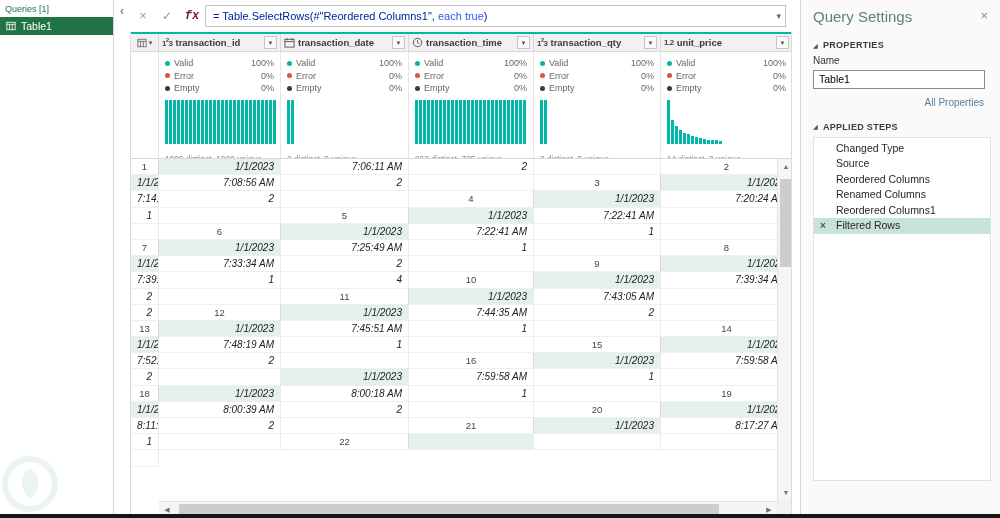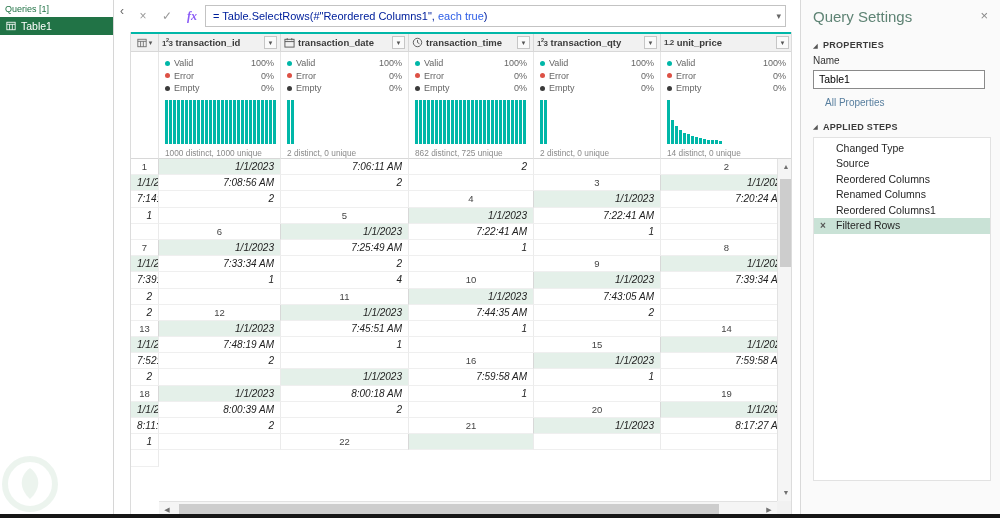--- a/index.html
+++ b/index.html
@@ -13,22 +13,22 @@
   .query-item { height:18px; display:flex; align-items:center; gap:5px;
     padding:0 6px; font-size:10.5px; color:#333; cursor:default; }
   .query-item.selected { background:var(--green); color:#fff; }
   .collapse-btn { position:absolute; left:115px; top:4px; width:14px; height:16px;
     color:#666; font-size:12px; text-align:center; line-height:14px; }
 
   
   .formula-row { position:absolute; left:131px; top:0; width:661px; height:32px;
     display:flex; align-items:center; background:#fff; }
   .fb-icon { width:24px; text-align:center; color:#9a9a9a; font-size:12px; }
-  .fb-fx { width:26px; text-align:center; color:#8b5cf6; font-size:12px;
-    font-family:Liberation Serif, serif; font-style:italic; font-weight:bold; }
+  .fb-fx { width:26px; text-align:center; color:#7f1d1d; font-size:12px;
+    font-family:Liberation Mono, monospace; font-style:italic; font-weight:bold; }
   .formula-input { flex:1; height:22px; margin-right:6px; border:1px solid #c3c3c3;
     background:#fff; display:flex; align-items:center; padding:0 4px 0 7px;
     font-size:11px; white-space:nowrap; overflow:hidden; }
   .formula-input .dd { margin-left:auto; color:#666; font-size:9px; padding-left:6px; }
 
   
   .grid-wrap { position:absolute; left:130px; top:32px; width:662px; height:485px;
     overflow:hidden; border-left:1px solid #dcdcdc; border-right:1px solid #dcdcdc; }
   #pq-grid { display:grid; width:662px;
     grid-template-columns:28px 122px 128px 125px 127px 132px;
@@ -49,21 +49,21 @@
 
   .sc { background:#fff; border-right:1px solid #e6e6e6; border-bottom:1px solid #d8d8d8;
     padding:5px 6px 0; overflow:hidden; position:relative; }
   .sc.rownum-sc { background:#fff; }
   .qline { display:flex; align-items:center; font-size:9px; color:#666;
     line-height:12.5px; white-space:nowrap; }
   .qline .dot { width:5px; height:5px; border-radius:50%; margin-right:4px; flex:none; }
   .qline .pct { margin-left:auto; }
   .hist { height:44px; margin-top:5px; display:flex; align-items:flex-end; gap:1.5px; }
   .hist .bar { width:2.5px; background:var(--teal); flex:none; }
-  .distinct { font-size:8.3px; color:#8a8a8a; margin-top:4px; white-space:nowrap; overflow:hidden; }
+  .distinct { font-size:8.3px; color:#8a8a8a; margin-top:10px; white-space:nowrap; overflow:hidden; }
 
   .cell { font-size:10px; font-style:italic; color:#222; text-align:right;
     padding:0 6px; line-height:16px; border-right:1px solid #ebebeb;
     border-bottom:1px solid #efefef; white-space:nowrap; overflow:hidden; background:#fff; }
   .cell.rownum { font-style:normal; font-size:9.5px; color:#444; text-align:center;
     padding:0 2px; border-right:1px solid #d8d8d8; }
   .cell.tint { background:var(--firstcol); }
 
   
   .vscroll { position:absolute; left:646px; top:127px; width:16px; height:342px;
@@ -84,21 +84,21 @@
   .qs-head { position:relative; padding:8px 12px 4px; }
   .qs-title { font-size:15px; color:#5e8374; }
   .qs-close { position:absolute; right:12px; top:8px; color:#888; font-size:13px; }
   .qs-section { padding:4px 12px 0; }
   .section-h { display:flex; align-items:center; gap:5px; font-size:9px; font-weight:bold;
     color:#3b3b3b; letter-spacing:0.3px; margin:6px 0 5px; }
   .tri { font-size:6px; color:#555; }
   .name-label { font-size:10px; color:#333; margin:2px 0 3px; }
   .name-input { width:172px; height:19px; border:1px solid #8a8a8a; font-size:10.5px;
     padding:0 5px; font-family:"Liberation Sans", sans-serif; background:#fff; }
-  .all-props { font-size:10px; color:#577e9e; margin:8px 12px 4px; cursor:default; }
+  .all-props { font-size:10px; color:#577e9e; margin:8px 4px 4px; cursor:default;text-align:right; }
   .steps-box { width:178px; height:344px; background:#fff; border:1px solid #e2e2e2;
     padding-top:3px; overflow:hidden; }
   .step { position:relative; height:15.5px; line-height:15.5px; font-size:10.5px;
     color:#262626; padding-left:22px; white-space:nowrap; overflow:hidden; }
   .step.selected { background:var(--stepsel); }
   .step .del { position:absolute; left:6px; top:0; font-size:10px; color:#555; font-weight:bold; }
   .step .gear { position:absolute; right:6px; top:2.5px; width:11px; height:11px; }
 
   .bottom-strip { position:absolute; left:0; bottom:0; width:1000px; height:4px; background:#161616; }
   .watermark { position:absolute; left:0px; bottom:4px; width:60px; height:60px; opacity:0.55; }

